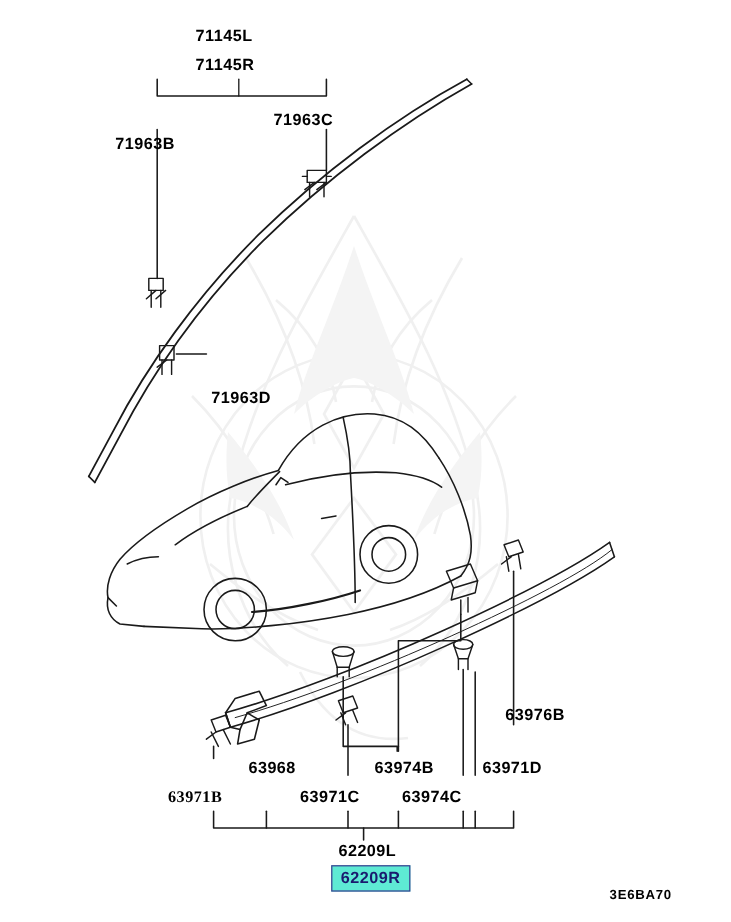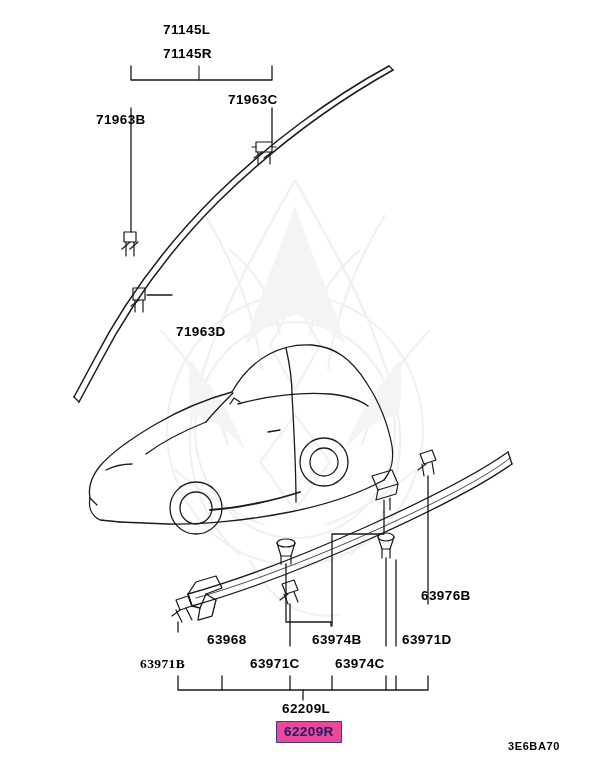--- a/index.html
+++ b/index.html
@@ -34,21 +34,21 @@
     white-space: nowrap;
     letter-spacing: 0.4px;
   }
   .lbl.small {
     font-size: 11px;
     letter-spacing: 0.6px;
   }
   .highlight {
     position: absolute;
     border: 1px solid #3b3b8f;
-    background: #ec4899;
+    background: #5eead4;
     color: #1a1a6e;
     font-size: 13.5px;
     font-weight: bold;
     padding: 2px 7px 3px 7px;
     white-space: nowrap;
     letter-spacing: 0.4px;
   }
 </style>
 </head>
 <body>

